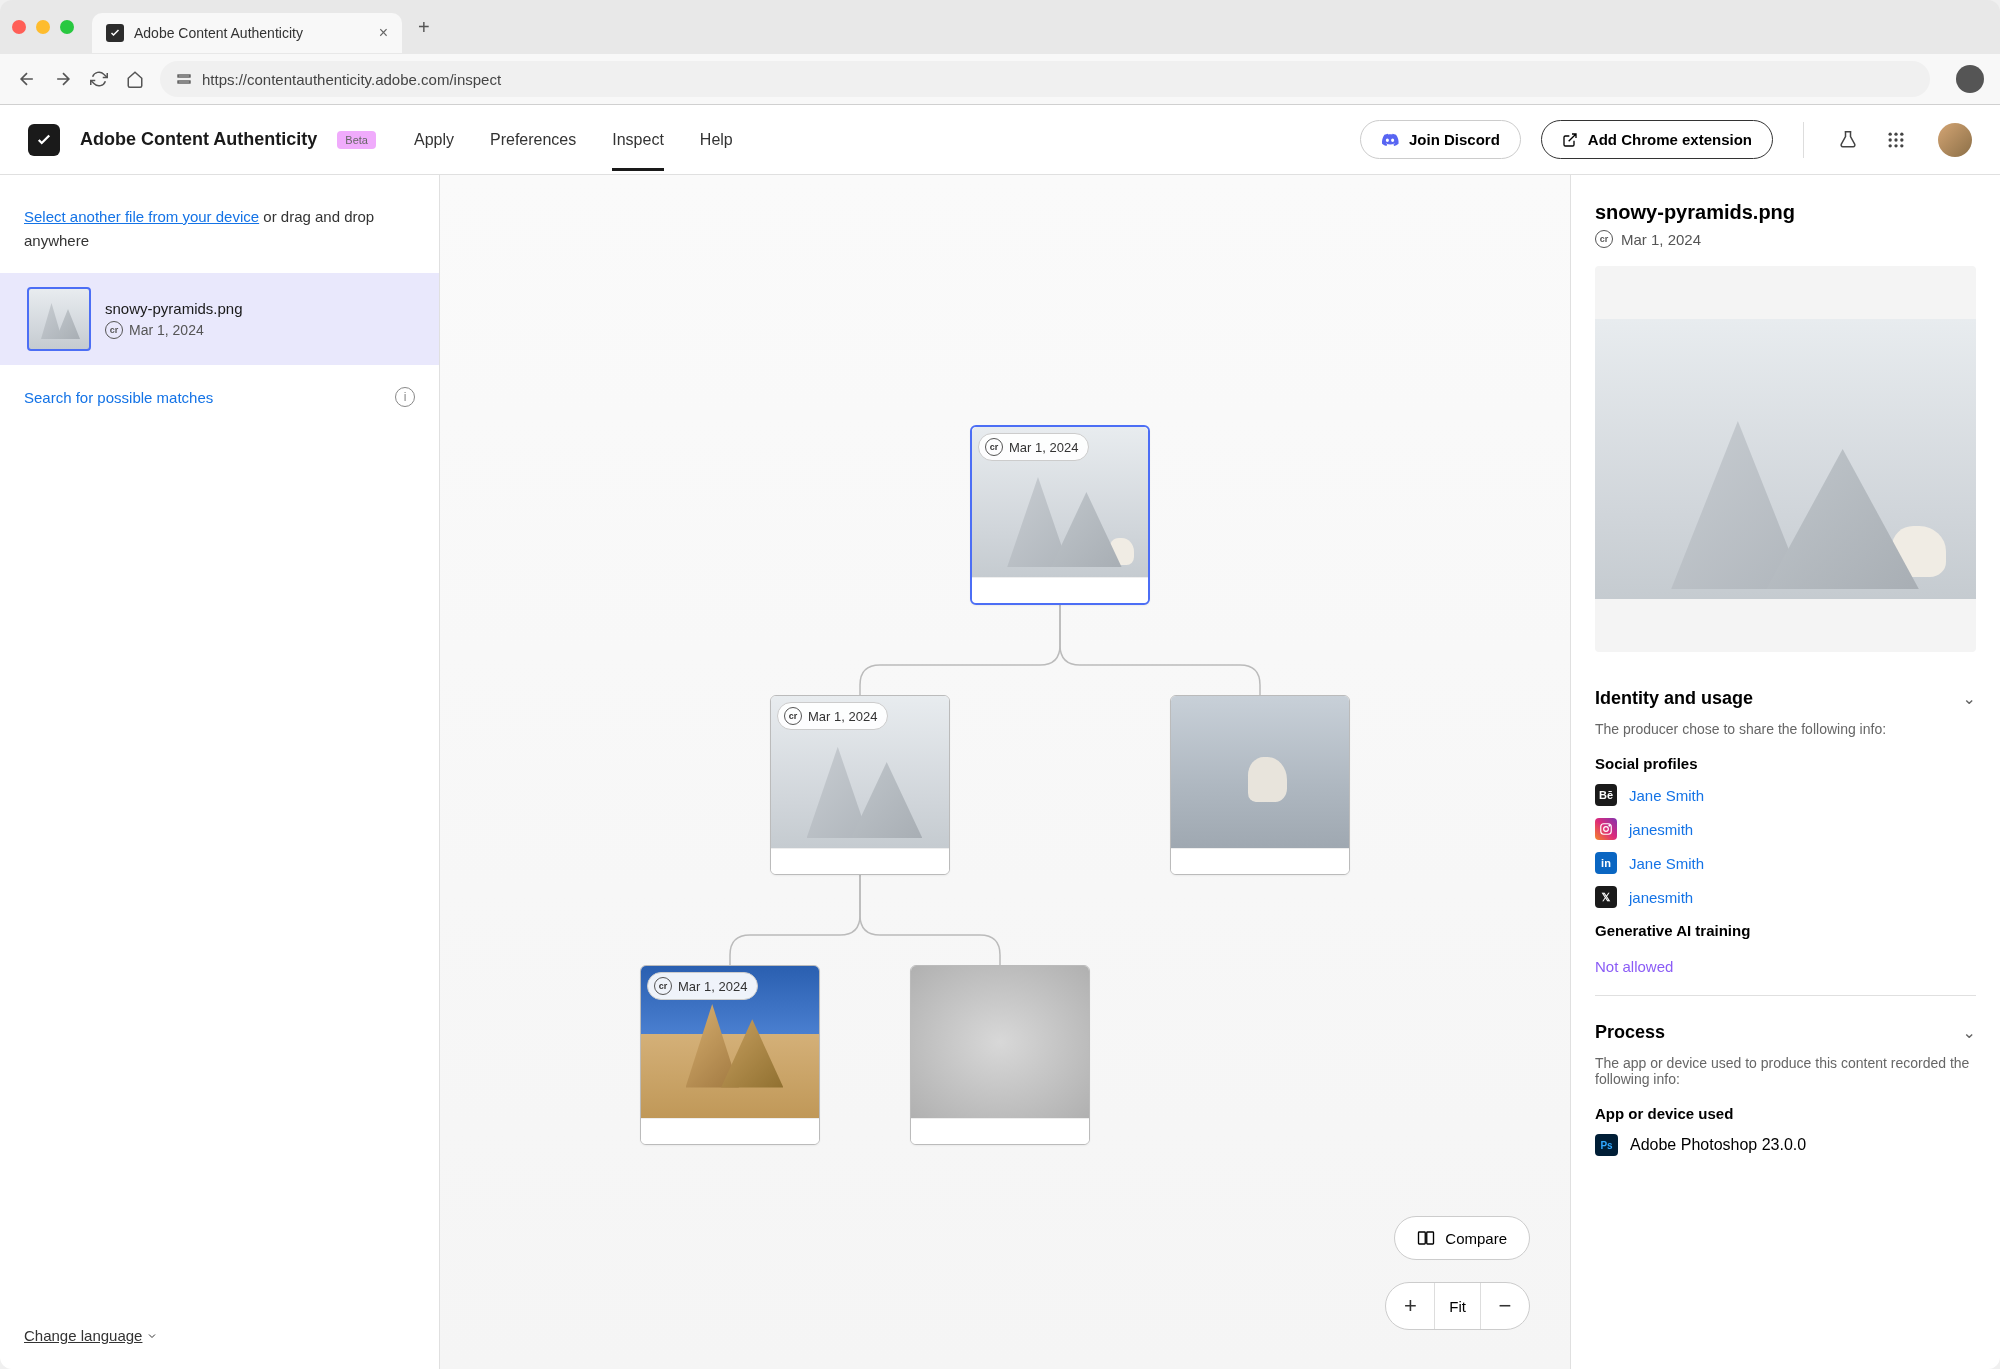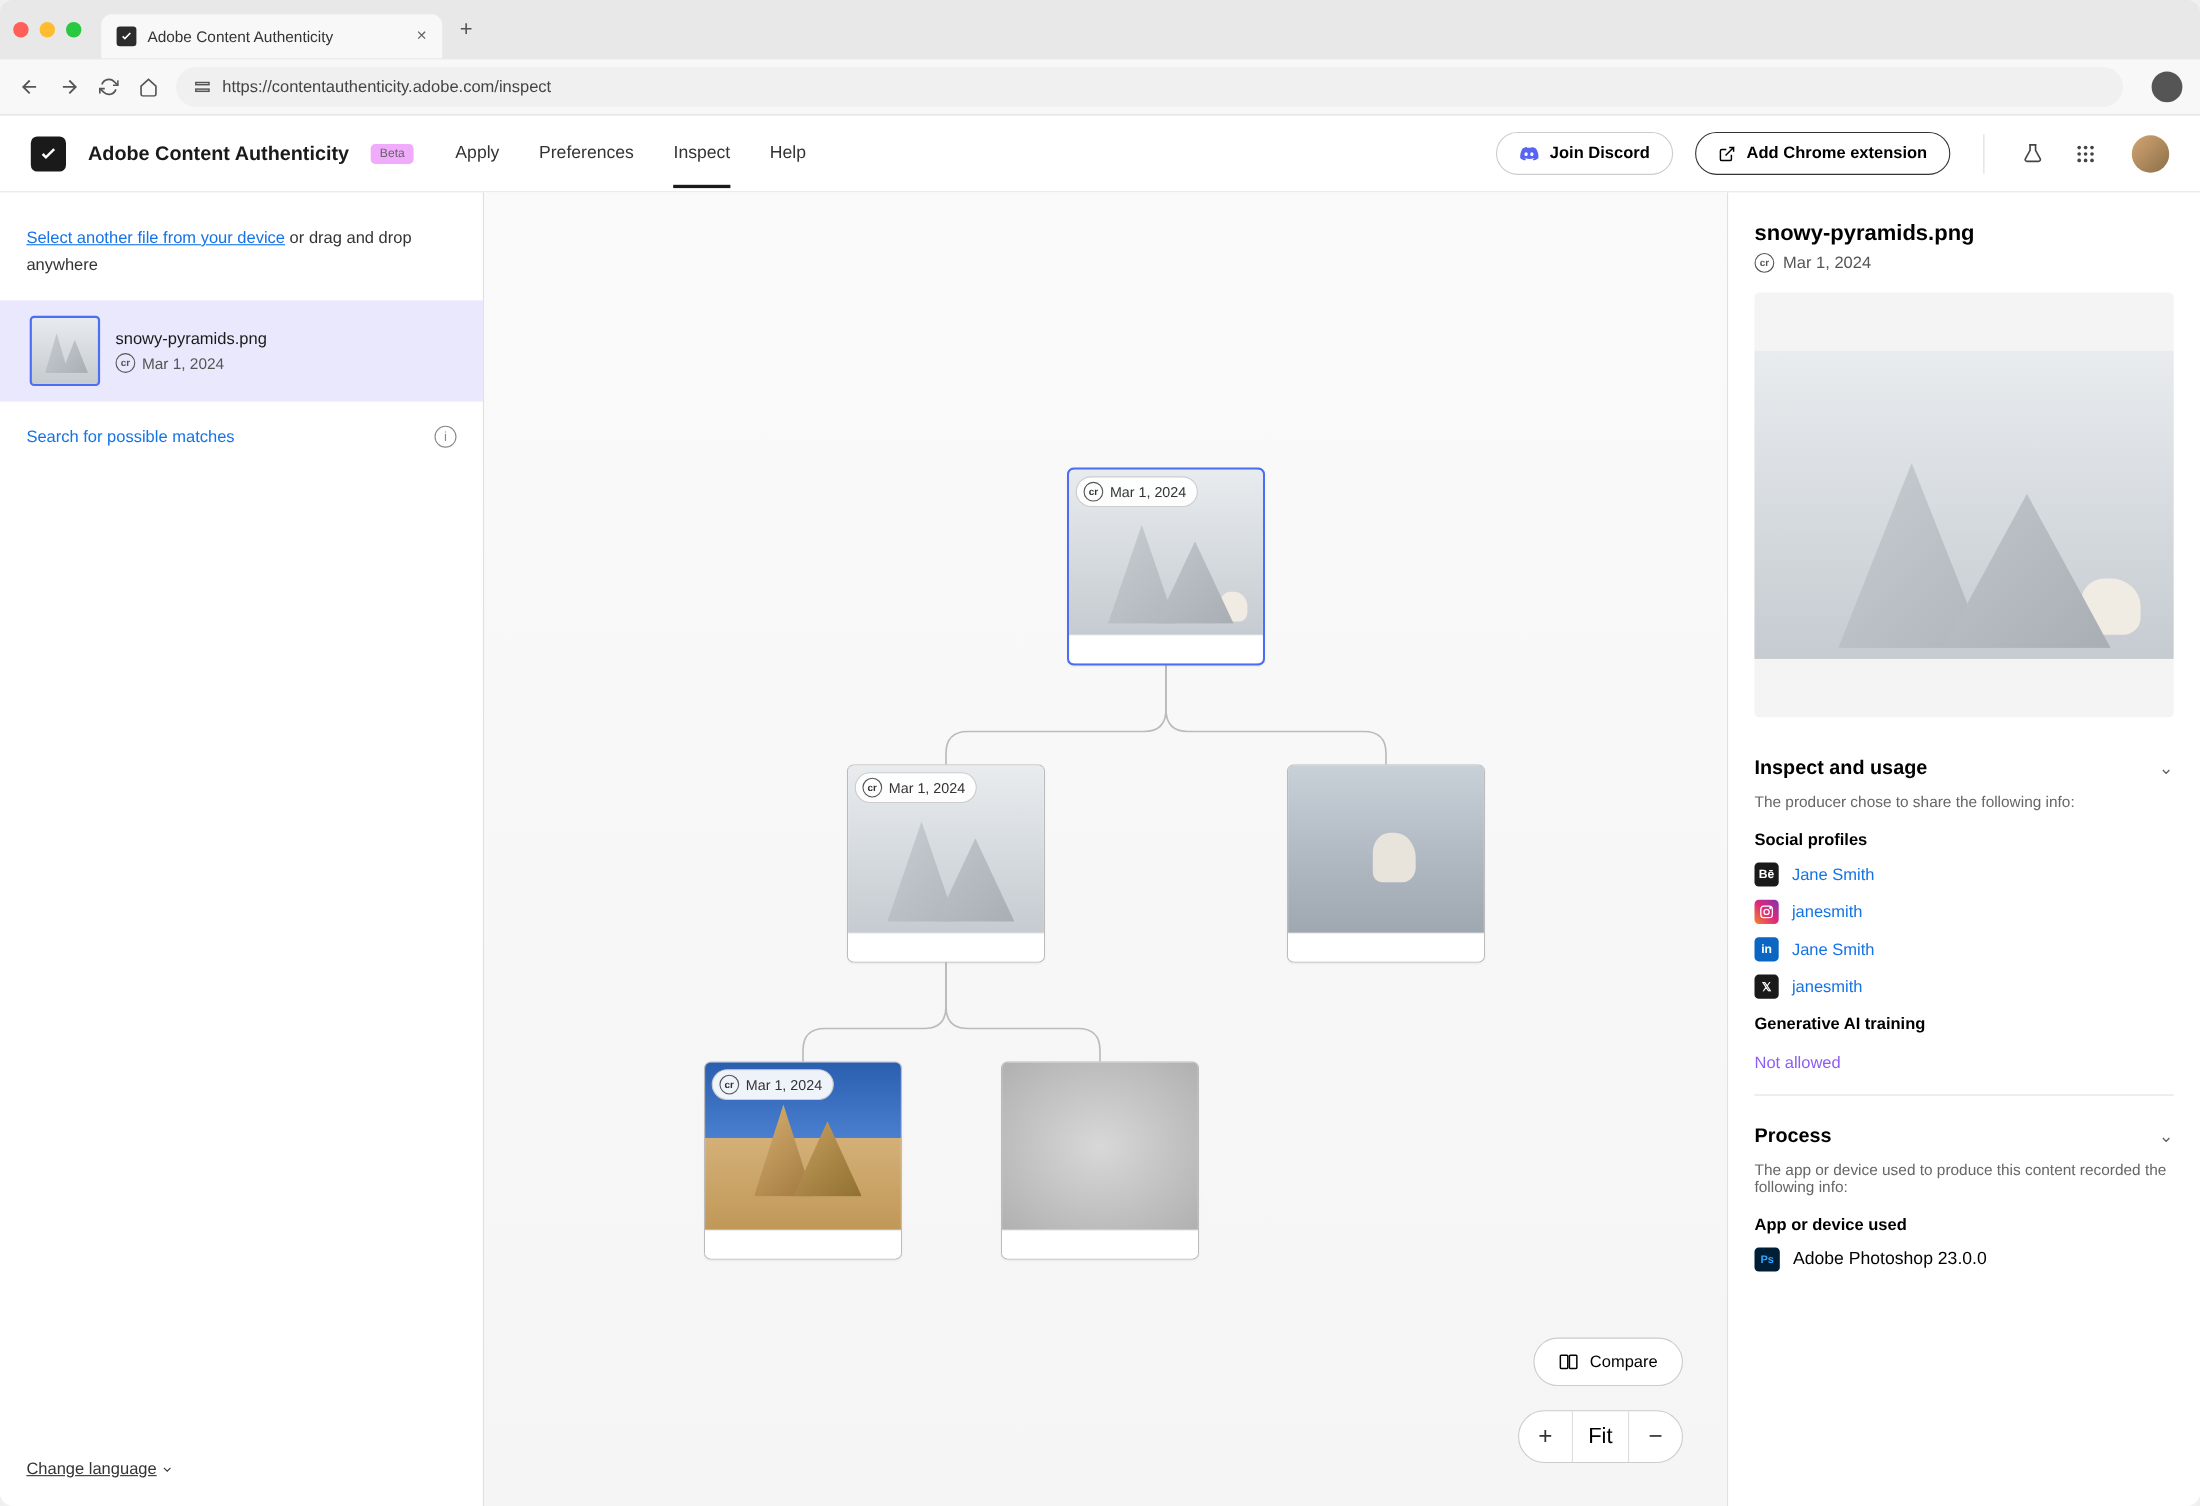--- a/index.html
+++ b/index.html
@@ -71,21 +71,21 @@
 .polar-bear { position: absolute; bottom: 8%; right: 8%; width: 14%; height: 18%; background: #f0ece4; border-radius: 40% 50% 30% 20%; }
 .img-bear-ice { background: linear-gradient(to bottom, #c8d0d8 0%, #aeb7c0 60%, #9fa8b1 100%); position: relative; }
 .img-bear-ice::after { content: ''; position: absolute; bottom: 30%; right: 35%; width: 22%; height: 30%; background: #e8e4dc; border-radius: 40% 50% 30% 20%; }
 .img-pyramids { background: linear-gradient(to bottom, #2a5fb0 0%, #4a7fd0 45%, #d4b078 45%, #c09858 100%); position: relative; overflow: hidden; }
 .img-pyramids::before { content: ''; position: absolute; bottom: 20%; left: 25%; width: 30%; height: 55%; background: linear-gradient(135deg, #d8b070, #a07840); clip-path: polygon(50% 0, 0 100%, 100% 100%); }
 .img-pyramids::after { content: ''; position: absolute; bottom: 20%; left: 45%; width: 35%; height: 45%; background: linear-gradient(135deg, #c8a060, #907030); clip-path: polygon(50% 0, 0 100%, 100% 100%); }
 .img-fog { background: radial-gradient(ellipse at center, #d8d8d8 0%, #b0b0b0 100%); }
 
 .zoom-controls { position: absolute; bottom: 40px; right: 40px; display: flex; align-items: center; background: #fff; border: 1px solid #ccc; border-radius: 26px; height: 48px; }
 .zoom-btn { width: 48px; height: 48px; display: flex; align-items: center; justify-content: center; font-size: 22px; color: #333; cursor: pointer; }
-.zoom-fit { padding: 0 14px; font-size: 20px; border-left: 1px solid #ddd; border-right: 1px solid #ddd; height: 100%; display: flex; align-items: center; cursor: pointer; text-align: center; }
+.zoom-fit { padding: 0 14px; font-size: 15px; border-left: 1px solid #ddd; border-right: 1px solid #ddd; height: 100%; display: flex; align-items: center; cursor: pointer; text-align: center; }
 .compare-btn { position: absolute; bottom: 110px; right: 40px; display: flex; align-items: center; gap: 10px; background: #fff; border: 1px solid #ccc; border-radius: 24px; height: 44px; padding: 0 22px; font-size: 15px; cursor: pointer; }
 
 
 .panel-right { width: 430px; border-left: 1px solid #e0e0e0; padding: 26px 24px; overflow-y: auto; }
 .panel-title { font-size: 20px; font-weight: 700; margin-bottom: 6px; }
 .panel-date { display: flex; align-items: center; gap: 8px; font-size: 15px; color: #555; margin-bottom: 18px; }
 .preview-box { width: 100%; height: 386px; background: #f4f4f4; border-radius: 4px; display: flex; align-items: center; justify-content: center; margin-bottom: 28px; }
 .preview-img { width: 100%; height: 280px; }
 .section-header { display: flex; align-items: center; justify-content: space-between; padding: 8px 0; cursor: pointer; }
 .section-title { font-size: 18px; font-weight: 700; }
@@ -304,21 +304,21 @@
       <span class="cr-badge">cr</span>
       <span>Mar 1, 2024</span>
     </div>
     <div class="preview-box">
       <div class="preview-img img-snowy-pyr">
           <div class="polar-bear"></div>
         </div>
     </div>
 
     <div class="section-header">
-      <span class="section-title">Inspect and usage</span>
+      <span class="section-title">Identity and usage</span>
       <span class="chevron">⌄</span>
     </div>
     <div class="section-sub">The producer chose to share the following info:</div>
     <div class="sub-label">Social profiles</div>
 
     <div class="social-row">
       <div class="social-icon ic-be">Bē</div>
       <span class="social-link">Jane Smith</span>
     </div>
     <div class="social-row">

